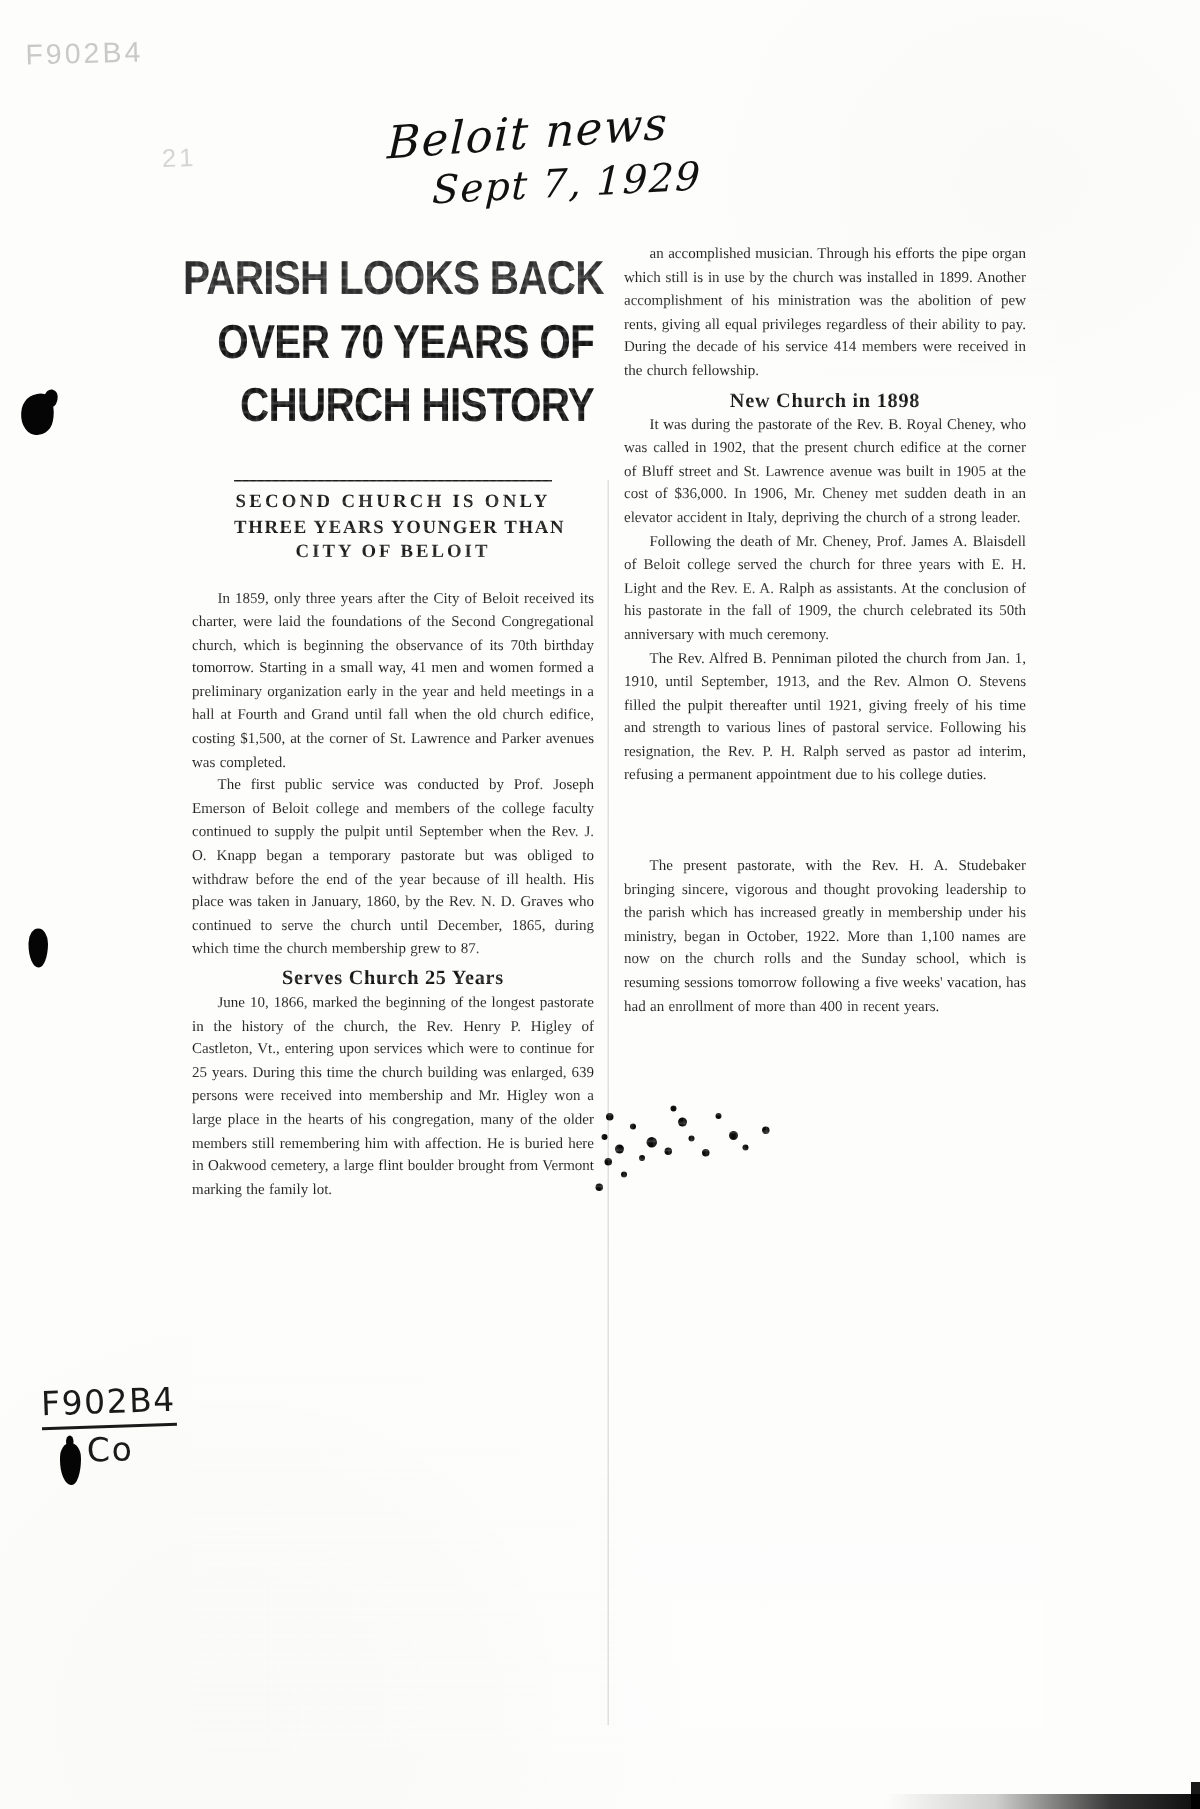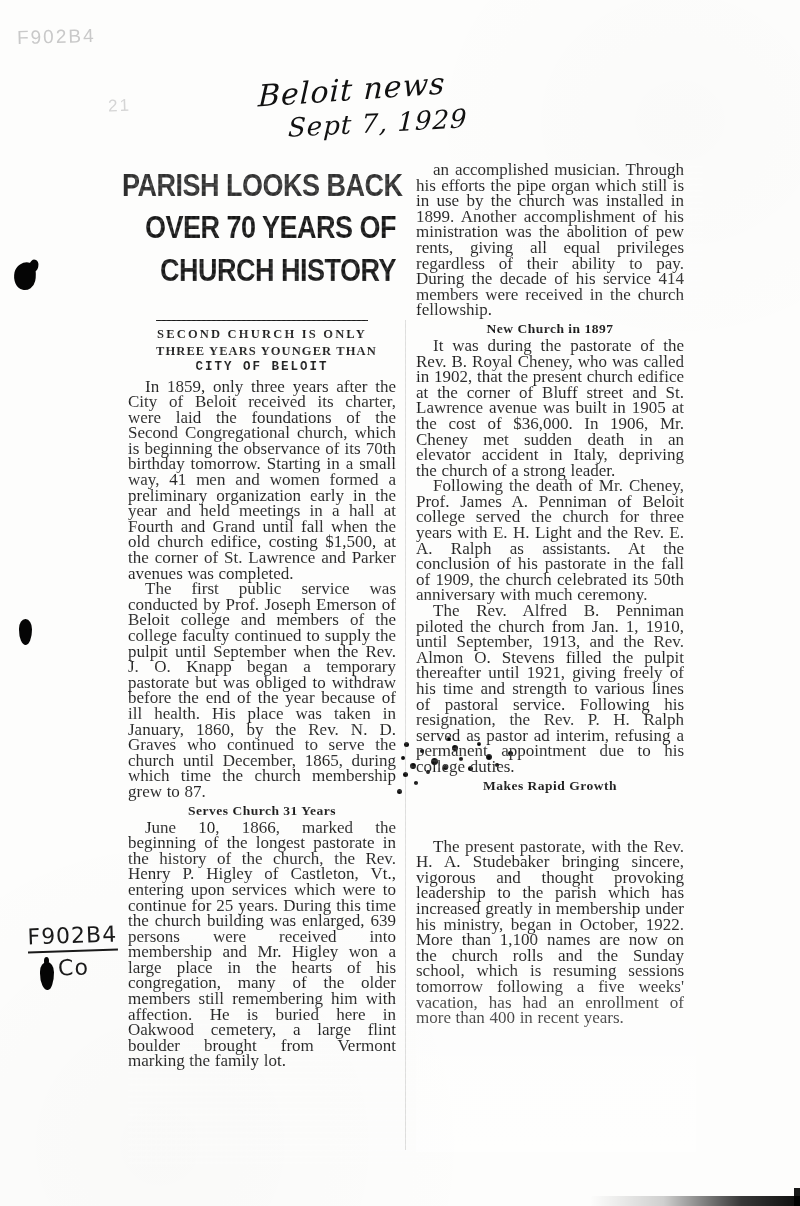--- a/index.html
+++ b/index.html
@@ -239,43 +239,43 @@
     font-family: "Liberation Serif", serif;
     font-weight: 700;
     font-size: 12.5px;
     line-height: 1.32;
     letter-spacing: 0.6px;
     text-align: center;
     color: #1b1b1b;
     text-transform: uppercase;
     border-top: 1.5px solid #1b1b1b;
     padding-top: 5px;
-    margin: 0 28px 3px 28px;
+    margin: 0 28px 16px 28px;
   }
   .deck span { display: block; white-space: nowrap; }
   .deck .l1 { letter-spacing: 2.2px; }
   .deck .l2 { letter-spacing: 1.1px; }
-  .deck .l3 { letter-spacing: 2.0px; font-family: Liberation Mono, monospace; }
+  .deck .l3 { letter-spacing: 2.0px; }
 
   
   .subhead {
     font-family: "Liberation Serif", serif;
     font-weight: 700;
     font-size: 13.5px;
     text-align: center;
     color: #141414;
     letter-spacing: 0.5px;
     margin: 3px 0 1px 0;
     white-space: nowrap;
   }
 
   
   .para {
     font-family: "Liberation Serif", serif;
-    font-size: 17px;
+    font-size: 10px;
     line-height: 15.6px;
     color: #1d1d1d;
     text-align: justify;
     text-align-last: left;
     text-indent: 17px;
     margin: 0;
     word-spacing: 0.4px;
     -webkit-hyphens: none;
     hyphens: none;
   }
@@ -360,36 +360,35 @@
 
         <div class="deck">
           <span class="l1">SECOND CHURCH IS ONLY</span>
           <span class="l2">THREE YEARS YOUNGER THAN</span>
           <span class="l3">CITY OF BELOIT</span>
         </div>
 
         <p class="para">In 1859, only three years after the City of Beloit received its charter, were laid the foundations of the Second Congregational church, which is beginning the observance of its 70th birthday tomorrow. Starting in a small way, 41 men and women formed a preliminary organization early in the year and held meetings in a hall at Fourth and Grand until fall when the old church edifice, costing $1,500, at the corner of St. Lawrence and Parker avenues was completed.</p>
         <p class="para">The first public service was conducted by Prof. Joseph Emerson of Beloit college and members of the college faculty continued to supply the pulpit until September when the Rev. J. O. Knapp began a temporary pastorate but was obliged to withdraw before the end of the year because of ill health. His place was taken in January, 1860, by the Rev. N. D. Graves who continued to serve the church until December, 1865, during which time the church membership grew to 87.</p>
 
-        <div class="subhead">Serves Church 31 Years</div>
+        <div class="subhead">Serves Church 25 Years</div>
 
         <p class="para">June 10, 1866, marked the beginning of the longest pastorate in the history of the church, the Rev. Henry P. Higley of Castleton, Vt., entering upon services which were to continue for 25 years. During this time the church building was enlarged, 639 persons were received into membership and Mr. Higley won a large place in the hearts of his congregation, many of the older members still remembering him with affection. He is buried here in Oakwood cemetery, a large flint boulder brought from Vermont marking the family lot.</p>
       </div>
 
       <div class="col" id="col-2">
 
         <p class="para">an accomplished musician. Through his efforts the pipe organ which still is in use by the church was installed in 1899. Another accomplishment of his ministration was the abolition of pew rents, giving all equal privileges regardless of their ability to pay. During the decade of his service 414 members were received in the church fellowship.</p>
 
-        <div class="subhead">New Church in 1897</div>
+        <div class="subhead">New Church in 1898</div>
 
         <p class="para">It was during the pastorate of the Rev. B. Royal Cheney, who was called in 1902, that the present church edifice at the corner of Bluff street and St. Lawrence avenue was built in 1905 at the cost of $36,000. In 1906, Mr. Cheney met sudden death in an elevator accident in Italy, depriving the church of a strong leader.</p>
-        <p class="para">Following the death of Mr. Cheney, Prof. James A. Penniman of Beloit college served the church for three years with E. H. Light and the Rev. E. A. Ralph as assistants. At the conclusion of his pastorate in the fall of 1909, the church celebrated its 50th anniversary with much ceremony.</p>
+        <p class="para">Following the death of Mr. Cheney, Prof. James A. Blaisdell of Beloit college served the church for three years with E. H. Light and the Rev. E. A. Ralph as assistants. At the conclusion of his pastorate in the fall of 1909, the church celebrated its 50th anniversary with much ceremony.</p>
         <p class="para">The Rev. Alfred B. Penniman piloted the church from Jan. 1, 1910, until September, 1913, and the Rev. Almon O. Stevens filled the pulpit thereafter until 1921, giving freely of his time and strength to various lines of pastoral service. Following his resignation, the Rev. P. H. Ralph served as pastor ad interim, refusing a permanent appointment due to his college duties.</p>
 
-        <div class="subhead">Makes Rapid Growth</div>
 
         <p class="para last">The present pastorate, with the Rev. H. A. Studebaker bringing sincere, vigorous and thought provoking leadership to the parish which has increased greatly in membership under his ministry, began in October, 1922. More than 1,100 names are now on the church rolls and the Sunday school, which is resuming sessions tomorrow following a five weeks' vacation, has had an enrollment of more than 400 in recent years.</p>
       </div>
 
       <div id="fade-col2"></div>
       <div id="print-wear"></div>
     </div>
   </div>
 
   <div id="scan-edge-bottom"></div>

